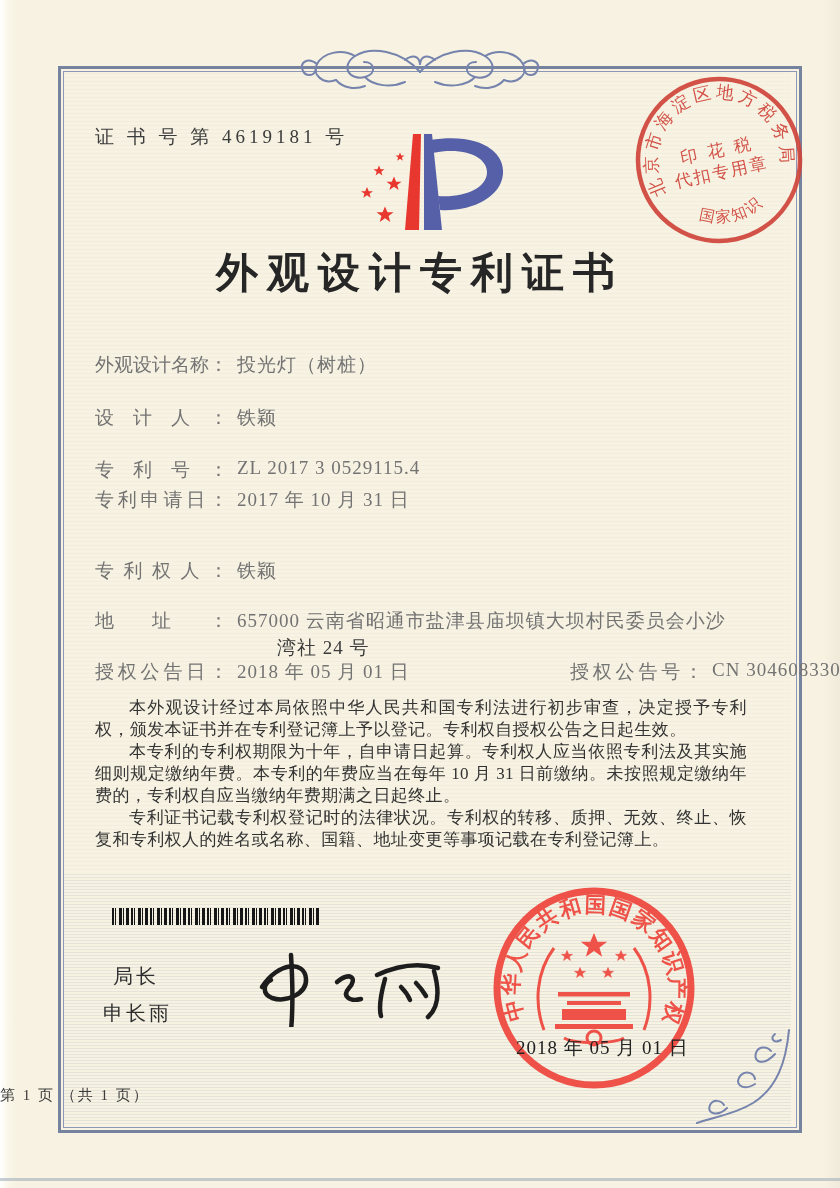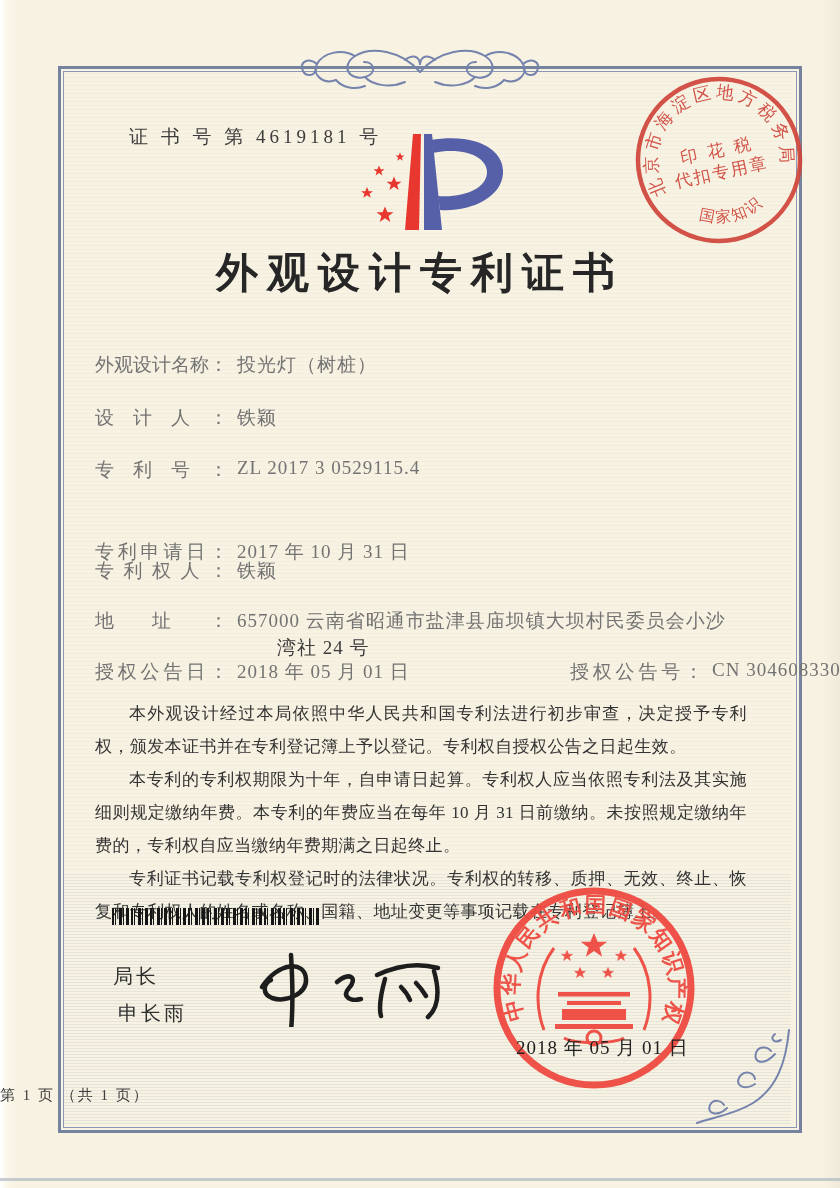--- a/index.html
+++ b/index.html
@@ -22,44 +22,44 @@
     pointer-events:none;
   }
   .waves2{
     position:absolute;left:63px;top:70px;width:728px;height:800px;
     background:repeating-linear-gradient(0deg,rgba(116,140,176,.04) 0 1px,rgba(116,140,176,0) 1px 4px);
     pointer-events:none;
   }
   .page-bottom-edge{position:absolute;left:0;top:1178px;width:840px;height:3px;background:#a9b3bf;opacity:.65;}
   .page-left-edge{position:absolute;left:0;top:0;width:7px;height:1188px;background:linear-gradient(90deg,#ffffff,rgba(255,255,255,0));}
 
-  .cert-no{position:absolute;left:95px;top:124px;font-size:19px;letter-spacing:4px;color:#3c3c3c;margin-left:34px;}
+  .cert-no{position:absolute;left:95px;top:124px;font-size:19px;letter-spacing:4px;color:#3c3c3c;}
   .title{position:absolute;left:0;top:245px;width:840px;text-align:center;font-size:42px;font-weight:bold;letter-spacing:9px;color:#262626;font-family:Liberation Mono, monospace;}
 
   .row{position:absolute;left:95px;font-size:19px;color:#737373;white-space:nowrap;}
   .lbl{display:inline-block;width:133px;text-align:justify;text-align-last:justify;vertical-align:top;}
   .val{margin-left:9px;letter-spacing:1px;}
   .addr-line2{position:absolute;left:237px;top:635px;font-size:19px;letter-spacing:1px;color:#3b3b3b;margin-left:40px;}
   .grant-no-cell{position:absolute;left:475px;top:0;}
 
-  .paras{position:absolute;left:95px;top:697px;width:652px;font-size:17px;line-height:33px;text-align:justify;color:#333;}
+  .paras{position:absolute;left:95px;top:697px;width:652px;font-size:17px;line-height:22px;text-align:justify;color:#333;}
   .paras p{margin:0;text-indent:2em;letter-spacing:.4px;}
 
   .barcode{
     position:absolute;left:112px;top:908px;width:208px;height:17px;
     background:repeating-linear-gradient(90deg,
       #161616 0 2px,transparent 2px 3px,
       #161616 3px 4px,transparent 4px 7px,
       #161616 7px 10px,transparent 10px 11px,
       #161616 11px 12px,transparent 12px 14px,
       #161616 14px 17px,transparent 17px 19px);
   }
 
   .sig-title{position:absolute;left:113px;top:963px;font-size:20px;letter-spacing:3px;color:#2e2e2e;}
-  .sig-name{position:absolute;left:118px;top:1000px;font-size:20px;letter-spacing:3px;color:#2e2e2e;}
+  .sig-name{position:absolute;left:103px;top:1000px;font-size:20px;letter-spacing:3px;color:#2e2e2e;}
   .signature-svg{position:absolute;left:235px;top:942px;}
 
   .footer{position:absolute;left:0;top:1086px;width:838px;text-align:left;font-size:15px;letter-spacing:2px;color:#3c3c3c;}
 
   .logo-svg{position:absolute;left:320px;top:122px;}
   .ornament-top{position:absolute;left:295px;top:40px;}
   .ornament-corner{position:absolute;left:693px;top:1026px;}
 
   .stamp-top-svg{position:absolute;left:629px;top:70px;opacity:.93;}
   .seal-bottom-svg{position:absolute;left:488px;top:882px;opacity:.95;}
@@ -124,21 +124,21 @@
 
 <div class="row" style="top:352px">
   <span class="lbl">外观设计名称：</span><span class="val">投光灯（树桩）</span>
 </div>
 <div class="row" style="top:405px">
   <span class="lbl">设计人：</span><span class="val">铁颖</span>
 </div>
 <div class="row" style="top:457px">
   <span class="lbl">专利号：</span><span class="val">ZL 2017 3 0529115.4</span>
 </div>
-<div class="row" style="top:539px">
+<div class="row" style="top:487px">
   <span class="lbl">专利申请日：</span><span class="val">2017 年 10 月 31 日</span>
 </div>
 <div class="row" style="top:558px">
   <span class="lbl">专利权人：</span><span class="val">铁颖</span>
 </div>
 <div class="row" style="top:608px">
   <span class="lbl">地址：</span><span class="val">657000 云南省昭通市盐津县庙坝镇大坝村民委员会小沙</span>
 </div>
 <div class="addr-line2">湾社 24 号</div>
 <div class="row" style="top:659px">

